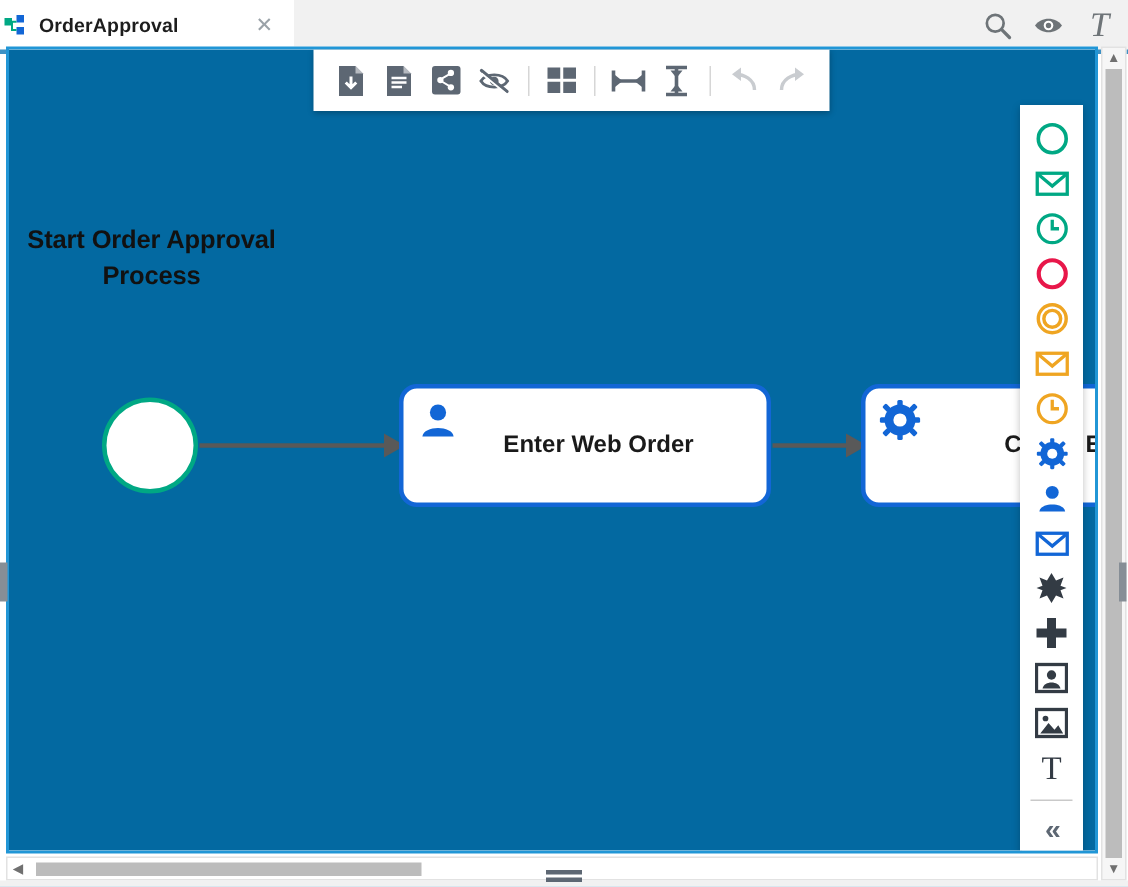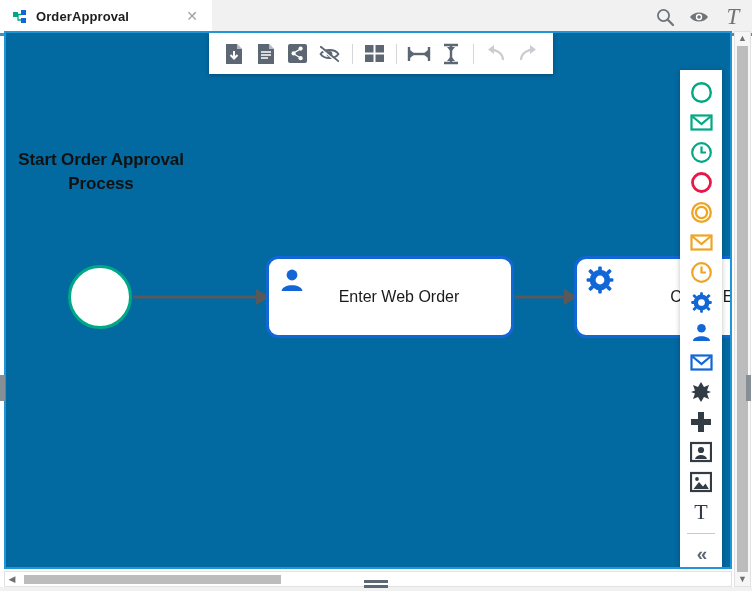--- a/index.html
+++ b/index.html
@@ -14,23 +14,23 @@
   
   .tabbar {
     position: absolute; left: 0; top: 0; width: 752px; height: 36px;
     background: #f1f1f1;
   }
   .tabbar .underline {
     position: absolute; left: 0; bottom: 0; width: 752px; height: 3px;
     background: #3d91c4;
   }
   .tab {
-    position: absolute; left: 0; top: 0; width: 212px; height: 33px;
+    position: absolute; left: 0; top: 0; width: 196px; height: 33px;
     background: #ffffff;
-    display: flex; align-items: center; padding-left: 12px; gap: 8px;
+    display: flex; align-items: center; padding-left: 2px; gap: 8px;
   }
   .tab-icon { width: 16px; height: 16px; position: relative; flex: none; }
   .tab-label {
     font-size: 13px; font-weight: bold; color: #1d1d1d; letter-spacing: .1px;
     white-space: nowrap;
   }
   .tab-close {
     position: absolute; right: 14px; top: 9px;
     font-size: 14px; color: #9aa2a8; line-height: 14px; cursor: pointer;
   }
@@ -72,21 +72,21 @@
   .start-event {
     position: absolute; left: 62px; top: 232px; width: 64px; height: 64px;
     border: 3px solid #00a884; border-radius: 50%; background: #ffffff;
   }
   .task {
     position: absolute; height: 82px; border: 3px solid #1266d6;
     border-radius: 12px; background: #ffffff;
     display: flex; align-items: center; justify-content: center;
   }
   .task-label {
-    font-size: 16px; font-weight: normal; color: #1a1a1a; text-align: center;
+    font-size: 16px; font-weight: bold; color: #1a1a1a; text-align: center;
     line-height: 1.3; padding: 0 8px;
   }
   .task-icon { position: absolute; left: 8px; top: 6px; width: 30px; height: 30px; }
   #task1 { left: 260px; top: 223px; width: 248px; }
   #task1 .task-label { margin-left: 18px; }
   #task2 { left: 568px; top: 223px; width: 248px; }
   #task2 .task-label { margin-left: 30px; }
 
   
   .palette {

